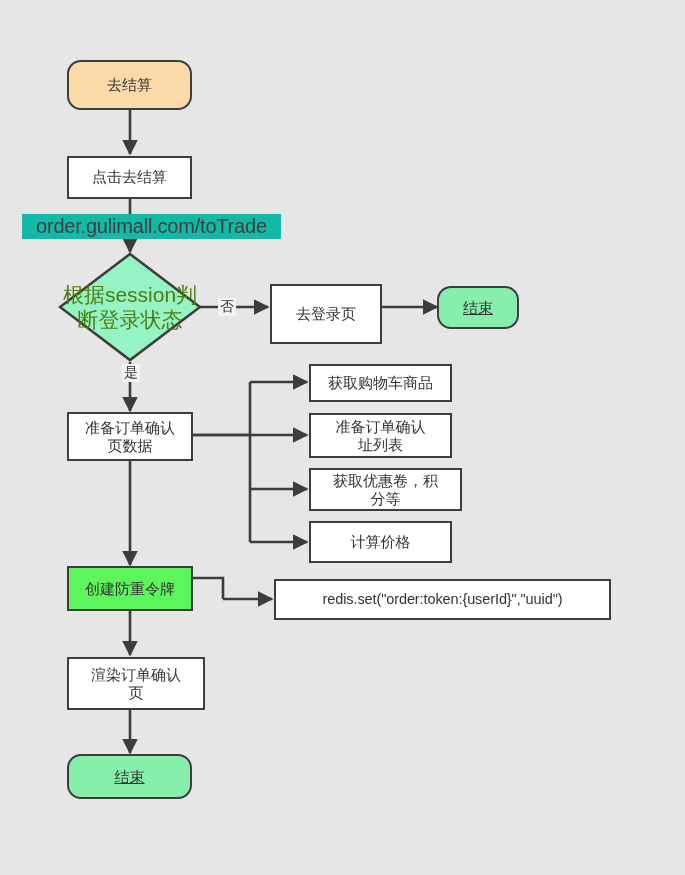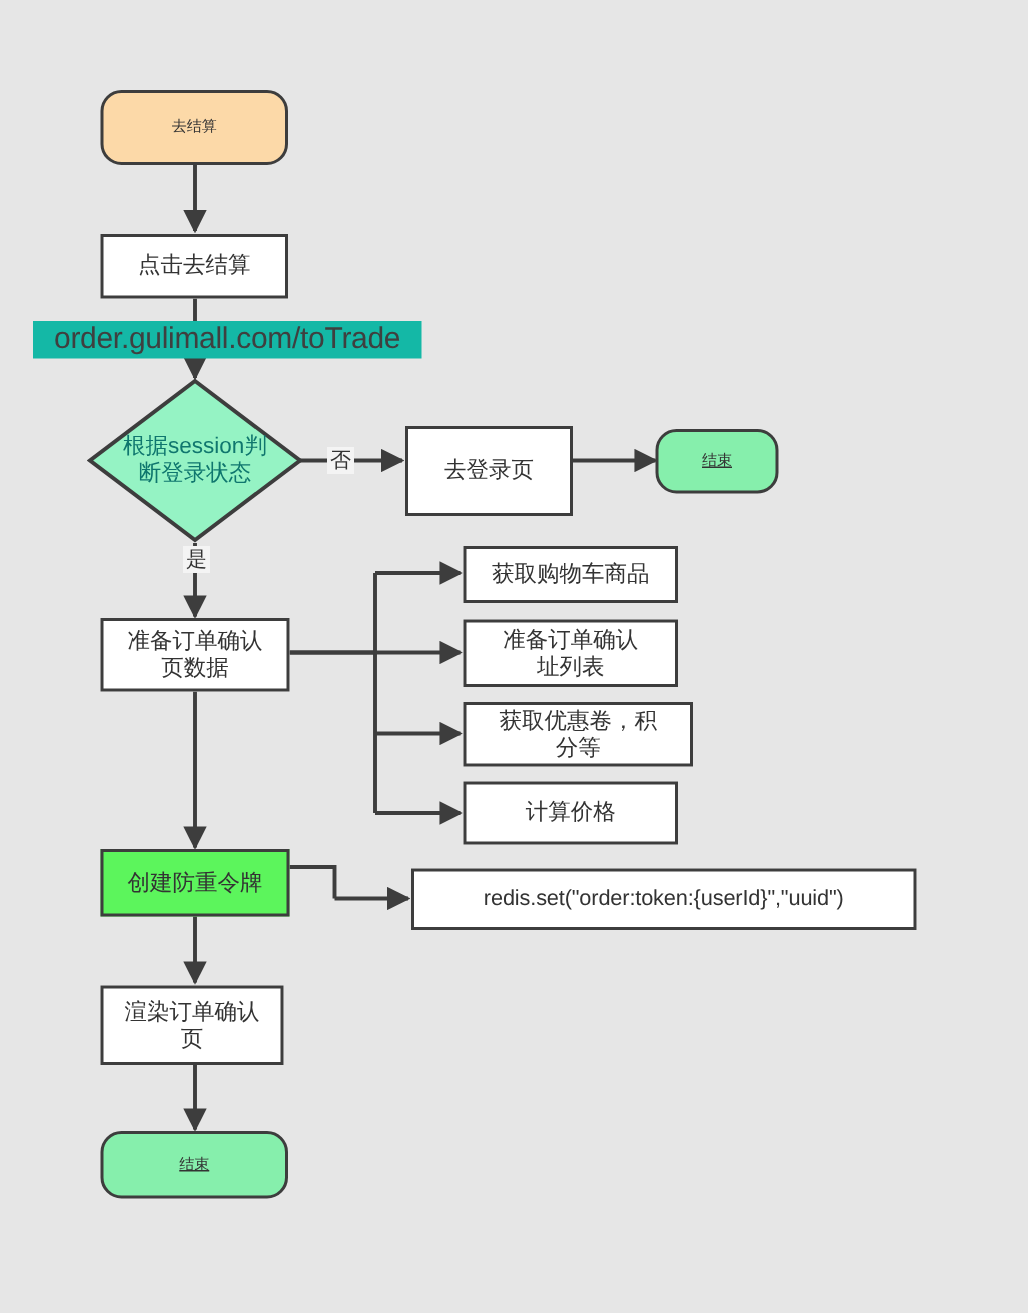--- a/index.html
+++ b/index.html
@@ -33,21 +33,21 @@
     justify-content: center;
     text-align: center;
     color: #333333;
     border: 2px solid #3d3d3d;
     line-height: 1.18;
     z-index: 3;
     white-space: pre-line;
   }
   .n-terminal {
     border-radius: 14px;
-    font-size: 10px;
+    font-size: 15px;
   }
   .n-start { background: #fcd9a8; }
   .n-end   { background: #86efac; text-decoration: underline; }
   .n-proc {
     background: #ffffff;
     font-size: 15px;
   }
   .n-proc-green { background: #5cf55c; }
   .n-code {
     background: #ffffff;
@@ -66,22 +66,22 @@
   }
   .n-diamond-label {
     position: absolute;
     left: 0; top: 0;
     width: 100%;
     height: 100%;
     display: flex;
     align-items: center;
     justify-content: center;
     text-align: center;
-    font-size: 15px;
-    color: #0f766e;
+    font-size: 21px;
+    color: #4d7c0f;
     line-height: 1.2;
     white-space: pre-line;
   }
   .edge-label {
     position: absolute;
     background: #f4f4f4;
     color: #333333;
     font-size: 14px;
     padding: 0 2px;
     z-index: 4;
@@ -175,18 +175,18 @@
 
   <div class="node n-proc" style="left:309px; top:468px; width:153px; height:43px;">获取优惠卷，积
 分等</div>
 
   <div class="node n-proc n-proc-green" style="left:67px; top:566px; width:126px; height:45px;">创建防重令牌</div>
 
   <div class="node n-proc" style="left:309px; top:521px; width:143px; height:42px;">计算价格</div>
 
   <div class="node n-code" style="left:274px; top:579px; width:337px; height:41px;">redis.set("order:token:{userId}","uuid")</div>
 
-  <div class="node n-proc" style="left:67px; top:657px; width:122px; height:53px;">渲染订单确认
+  <div class="node n-proc" style="left:67px; top:657px; width:138px; height:53px;">渲染订单确认
 页</div>
 
   <div class="node n-terminal n-end" style="left:67px; top:754px; width:125px; height:45px;">结束</div>
 
 </div>
 
 </body></html>

